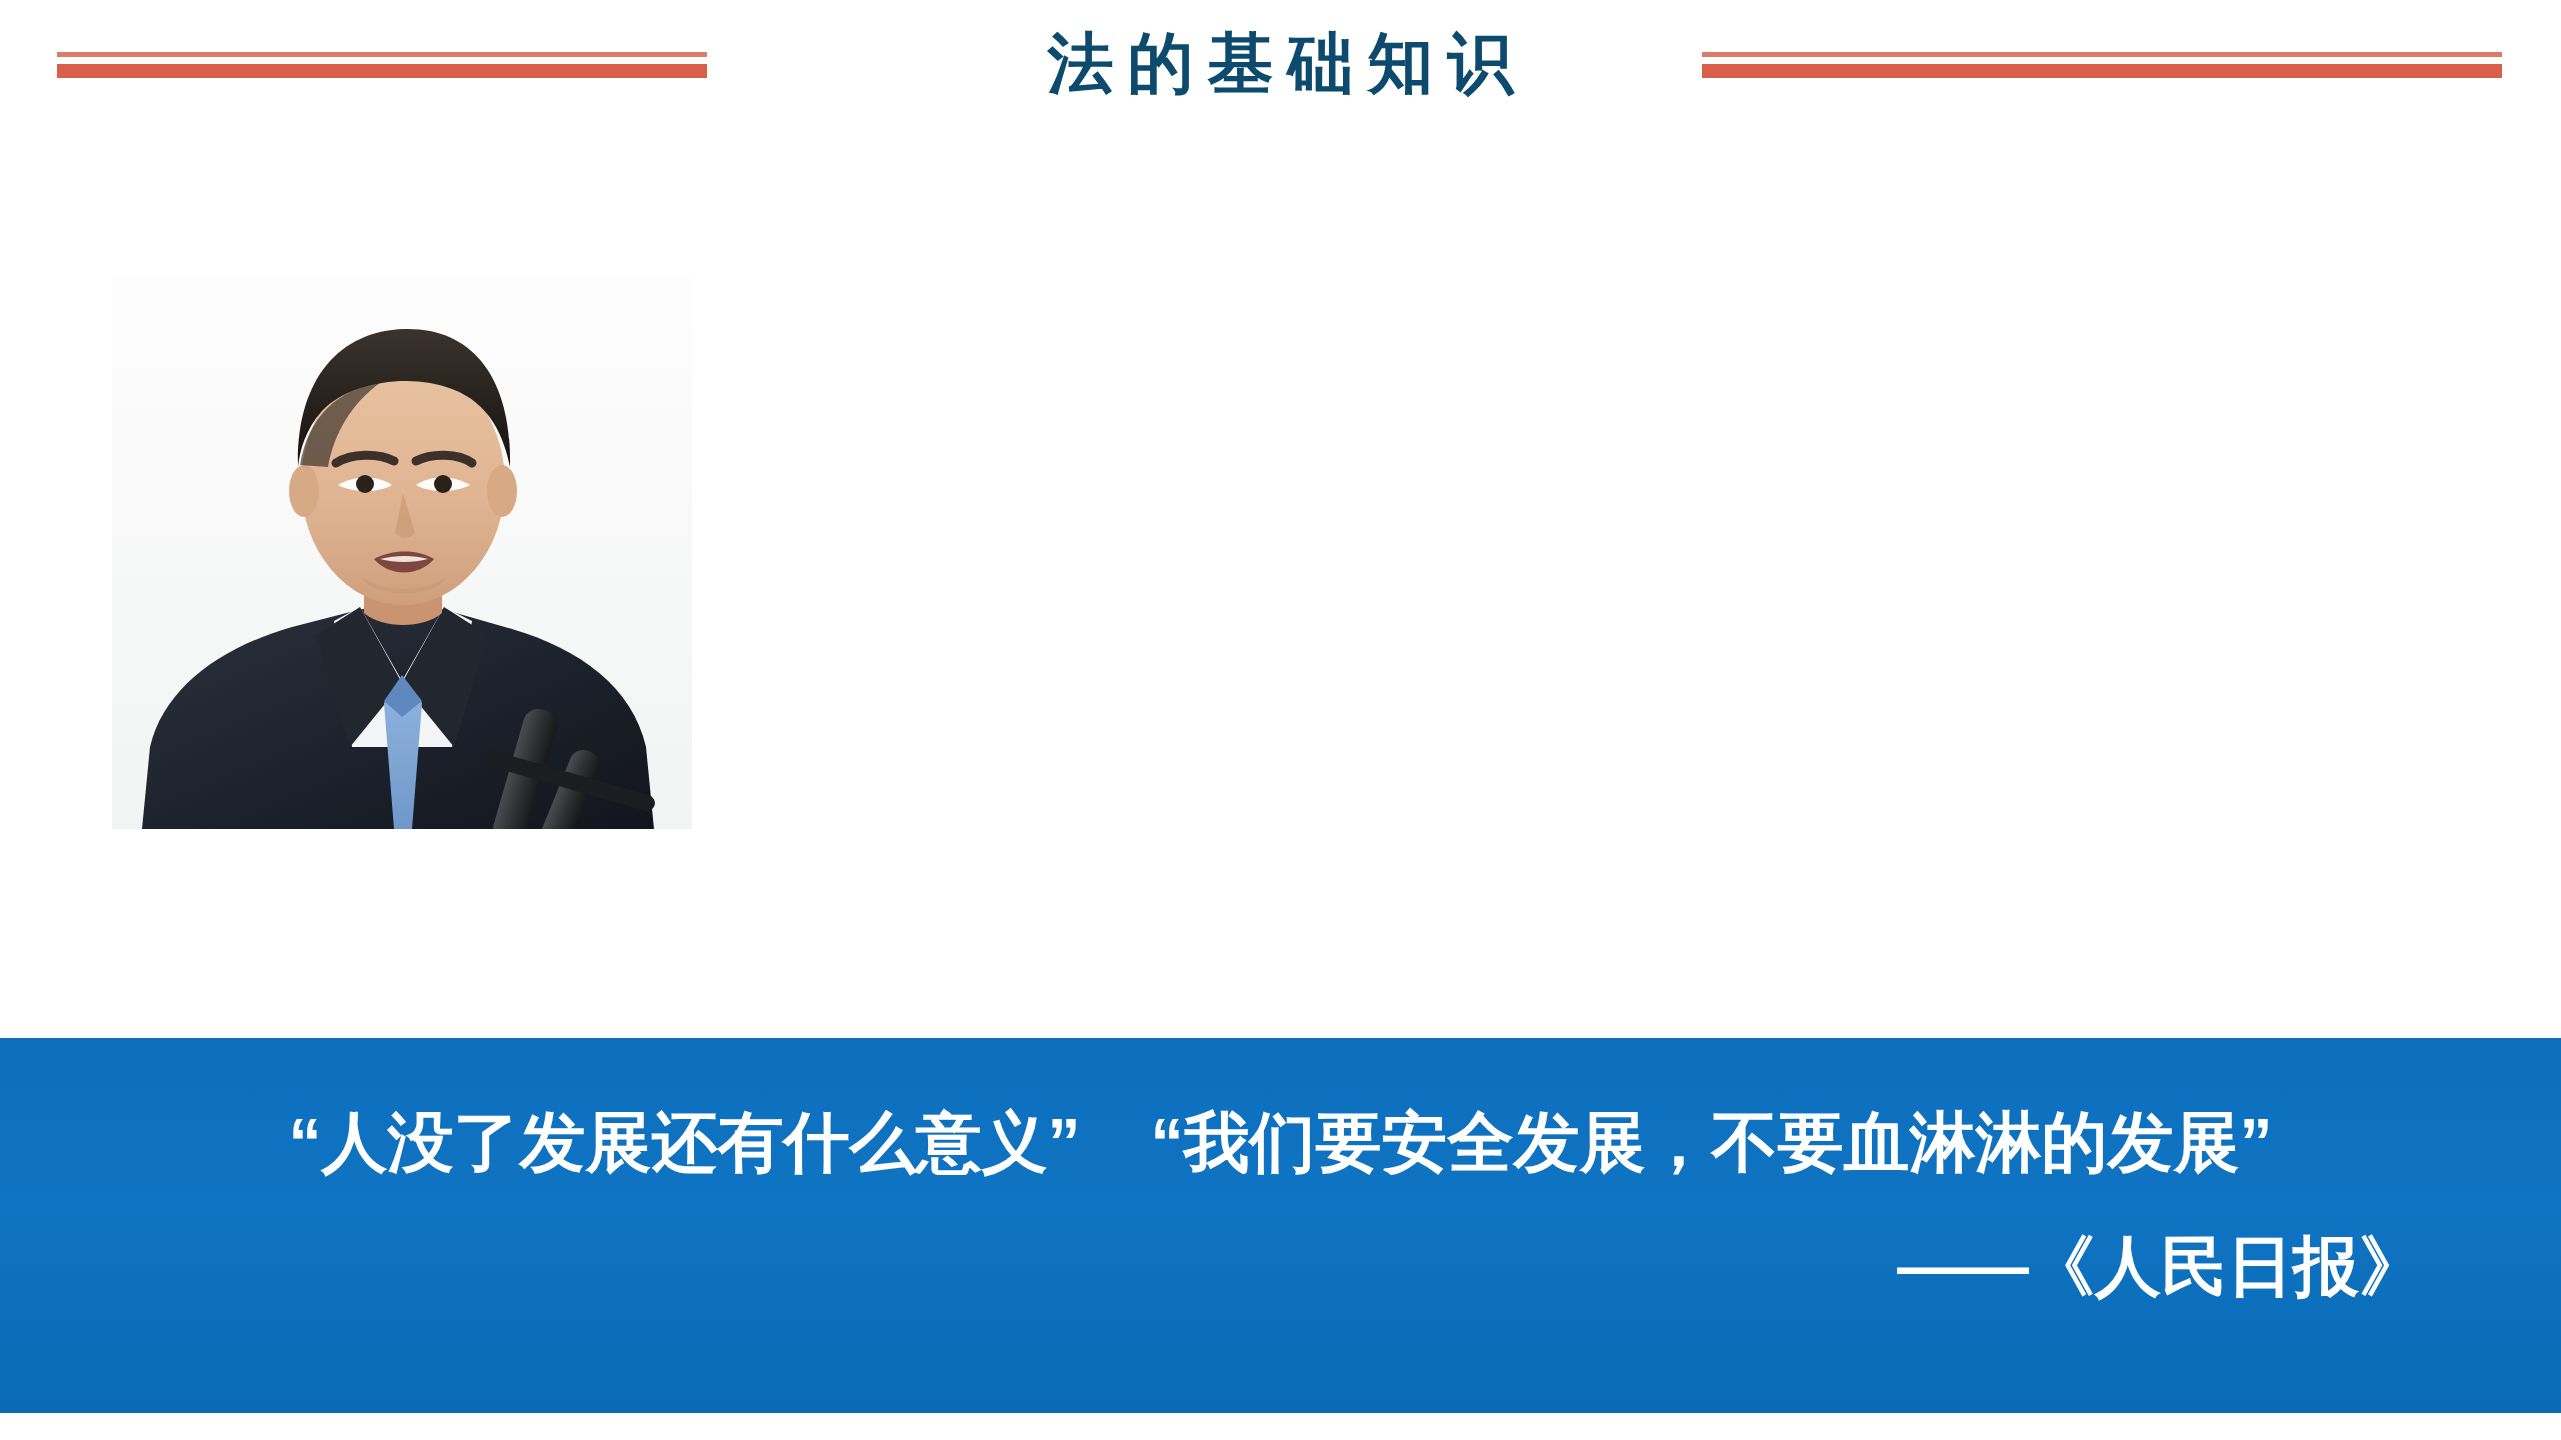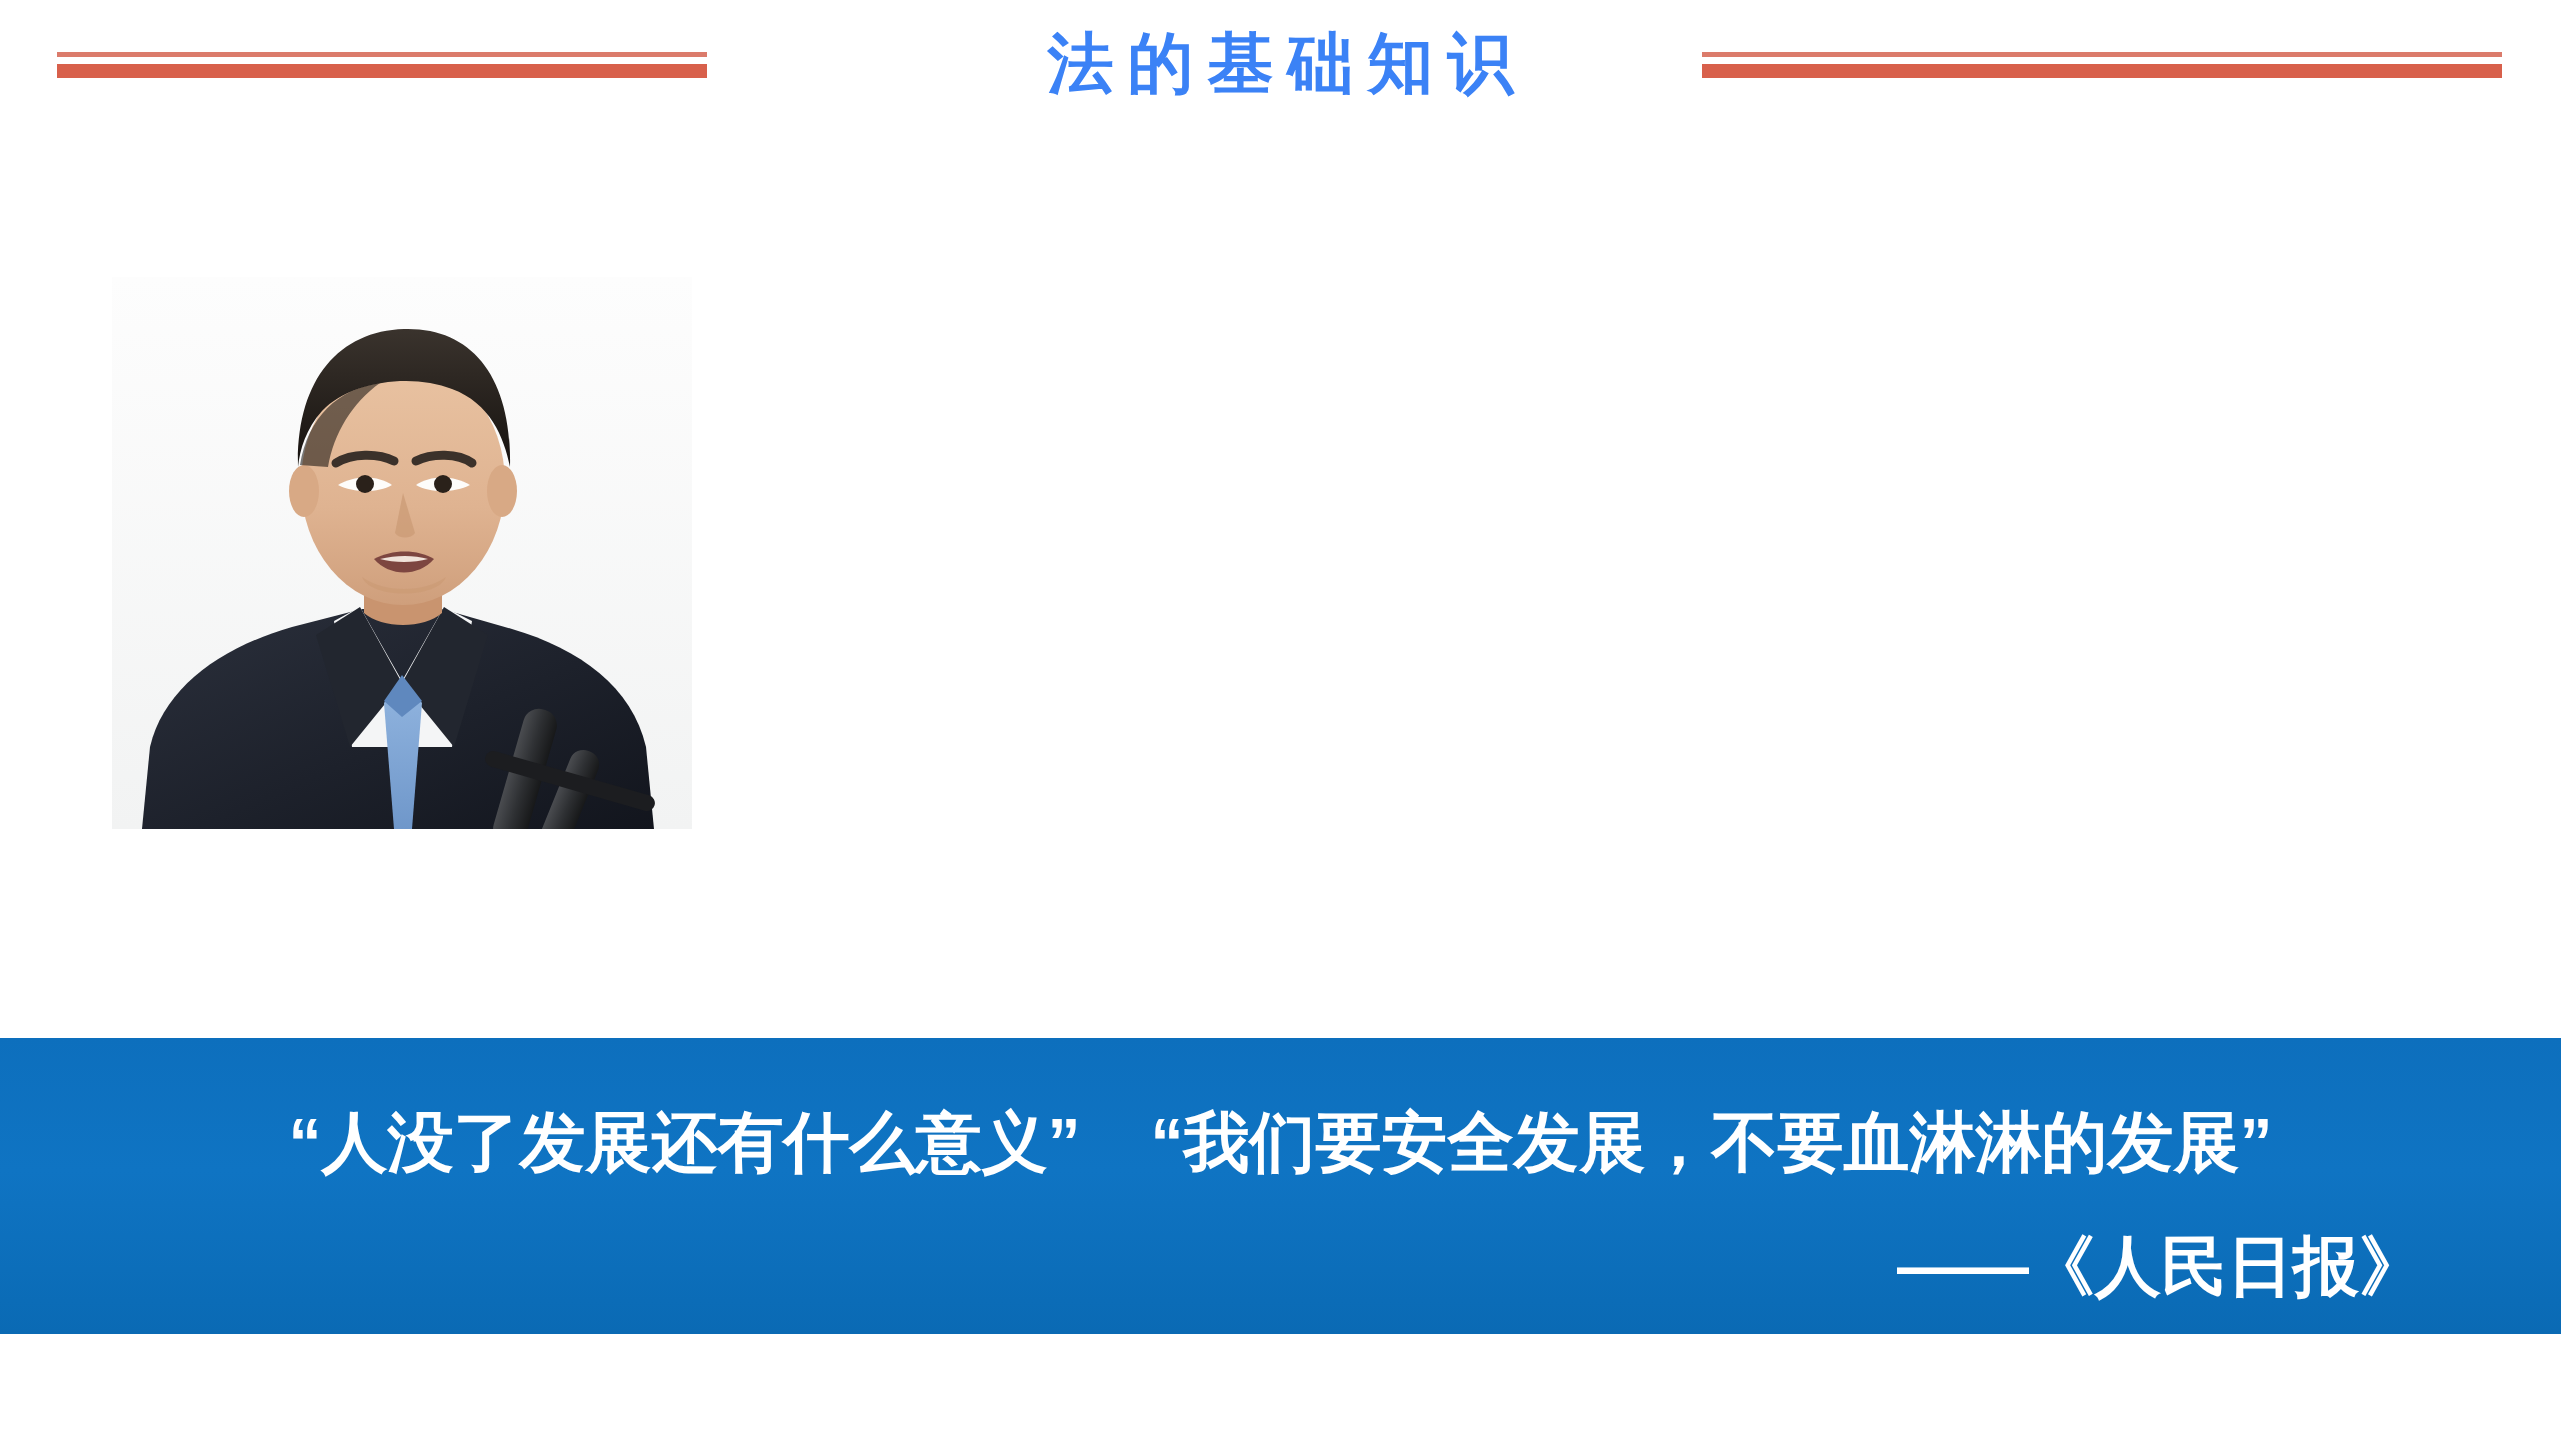--- a/index.html
+++ b/index.html
@@ -53,21 +53,21 @@
 
   .header-title {
     position: absolute;
     left: 0;
     top: 8px;
     width: 2561px;
     text-align: center;
     font-size: 66px;
     font-weight: bold;
     letter-spacing: 14px;
-    color: #3b82f6;
+    color: #0c4a6e;
     text-indent: 14px;
     line-height: 110px;
     white-space: nowrap;
   }
 
   
   .photo {
     position: absolute;
     left: 112px;
     top: 277px;
@@ -95,21 +95,21 @@
   .headline .line {
     display: block;
   }
 
   
   .band {
     position: absolute;
     left: 0;
     top: 1038px;
     width: 2561px;
-    height: 296px;
+    height: 375px;
     background: linear-gradient(180deg, #0d6fbd 0%, #0f74c3 45%, #0a6ab4 100%);
   }
 
   .band-quotes {
     position: absolute;
     left: 0;
     top: 58px;
     width: 2561px;
     text-align: center;
     color: #ffffff;

